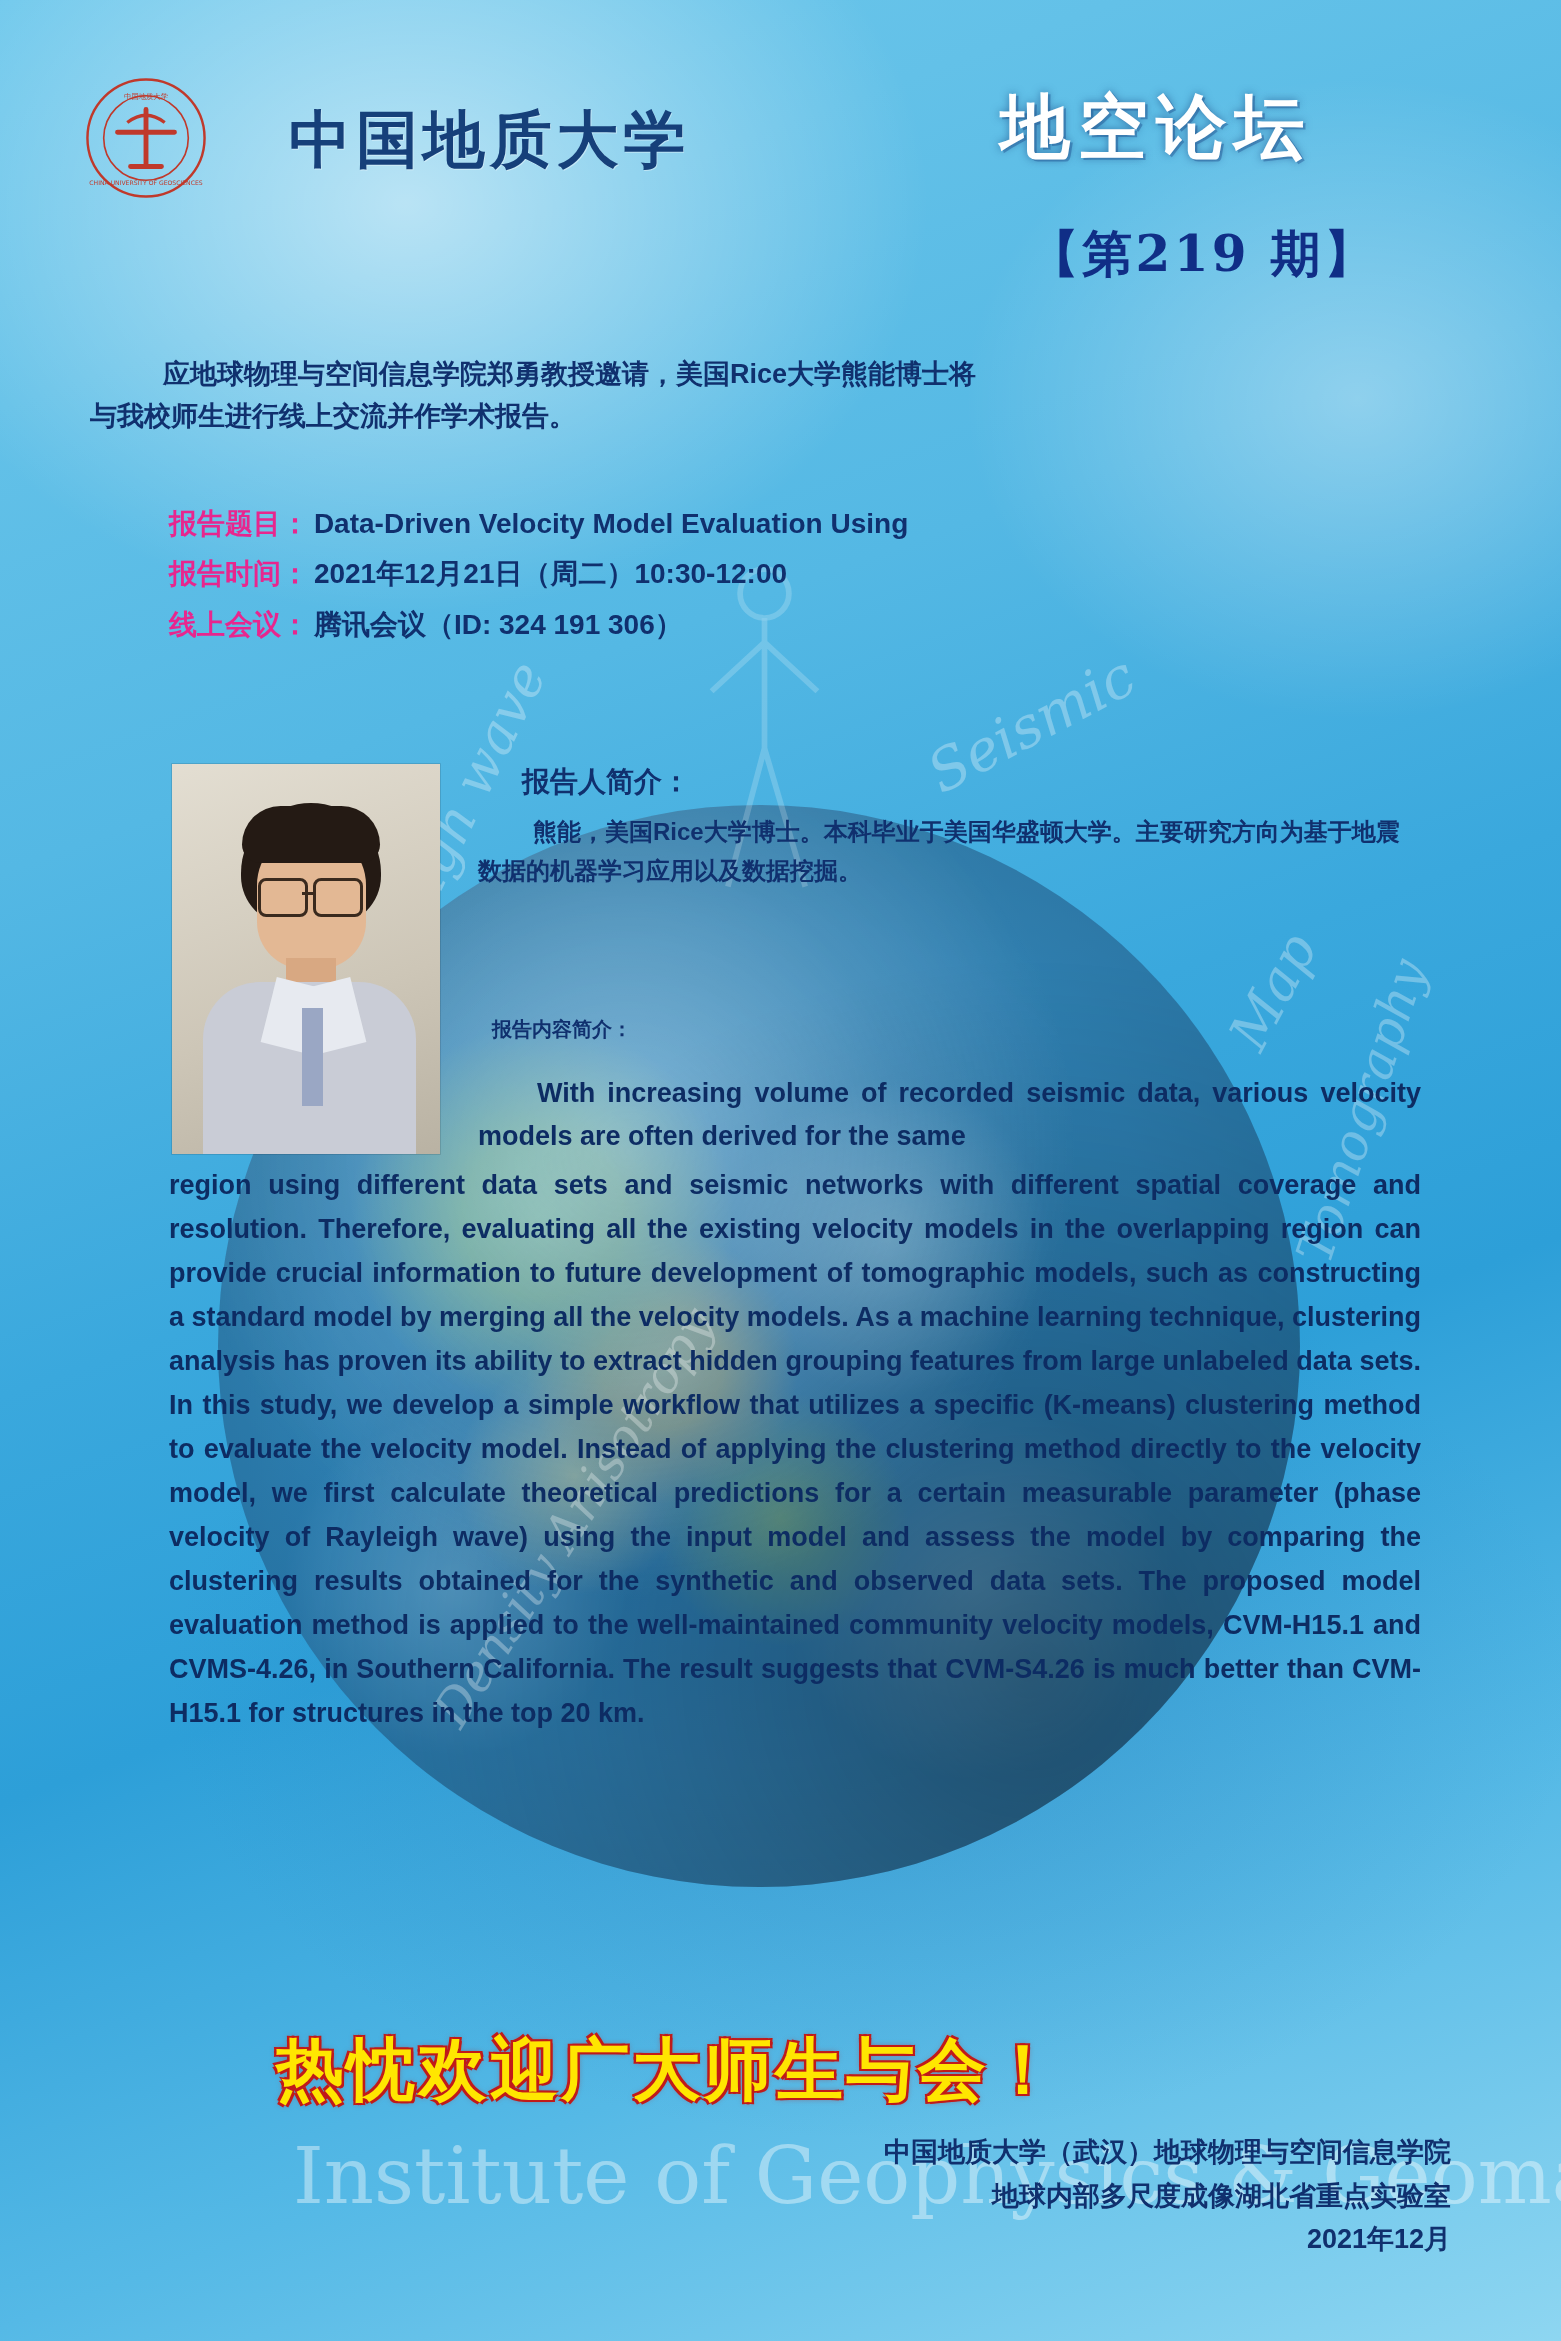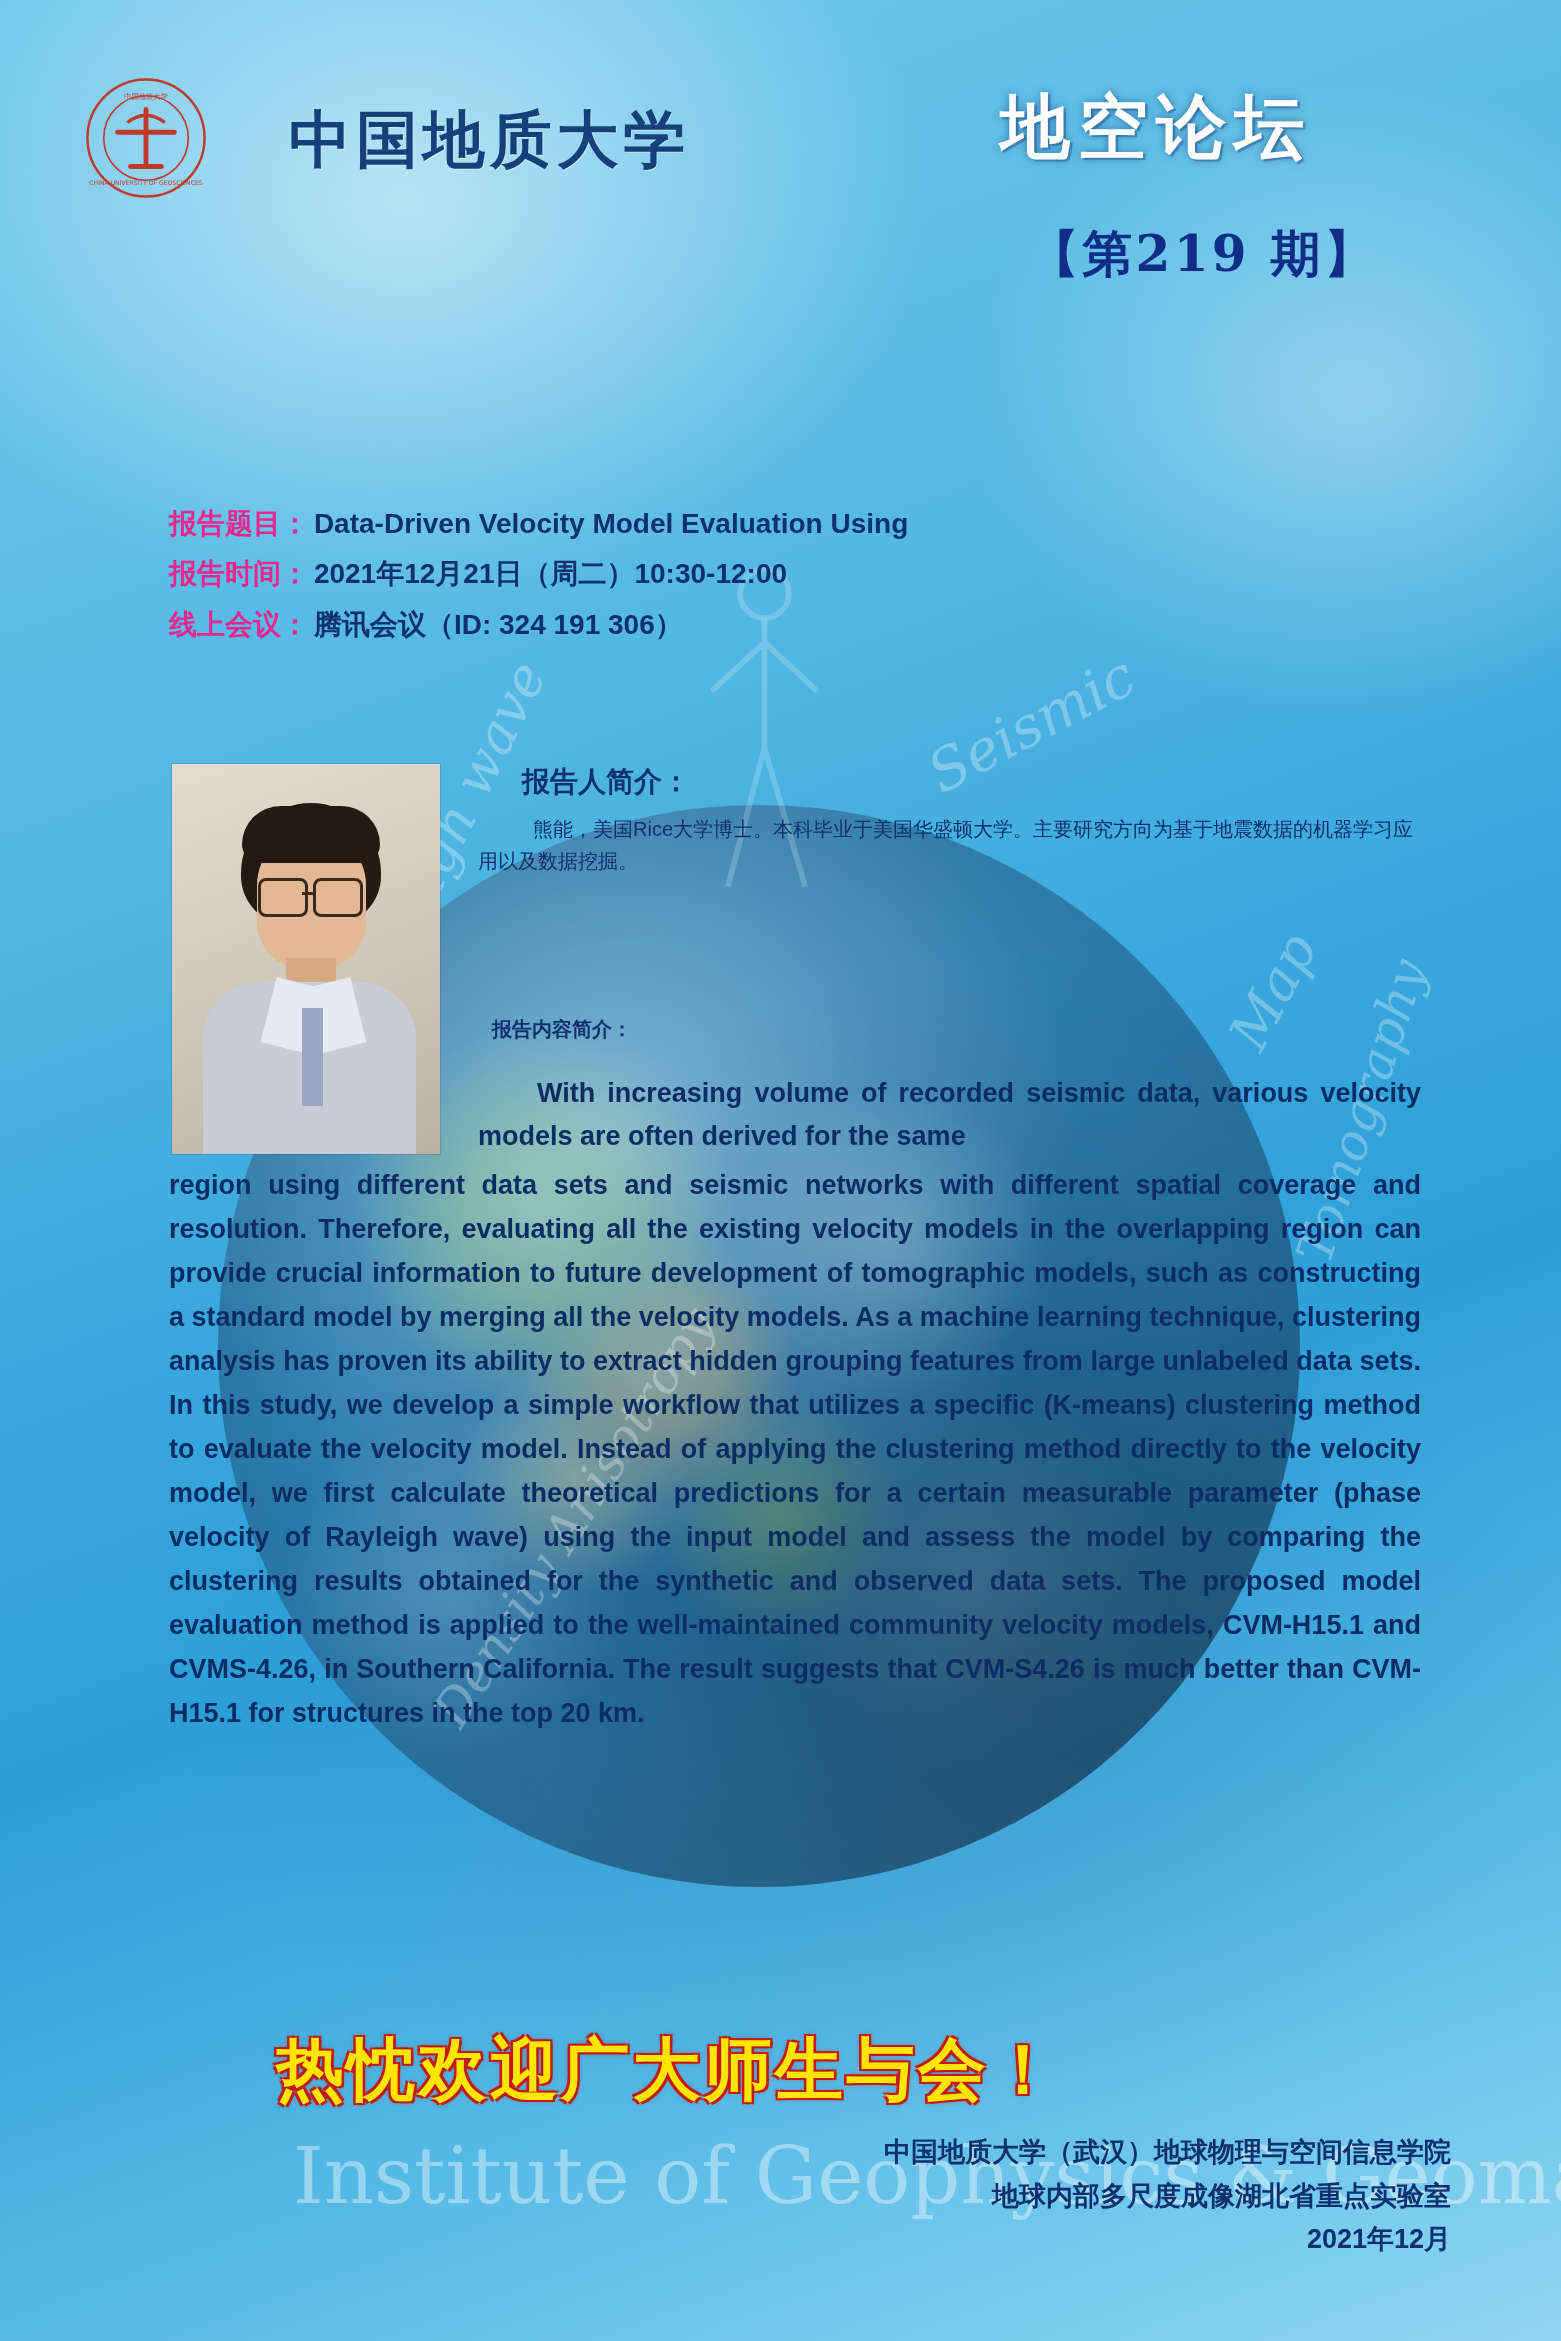--- a/index.html
+++ b/index.html
@@ -196,22 +196,22 @@
     position: absolute;
     left: 478px; top: 763px;
     font-size: 28px; font-weight: bold;
     color: #10306e;
     margin-left: 44px;
   }
   .bio-text {
     position: absolute;
     left: 478px; top: 813px;
     width: 943px;
-    font-size: 20px;
-    font-weight: normal;
+    font-size: 24px;
+    font-weight: bold;
     color: #10306e;
     line-height: 1.62;
     text-indent: 55px;
   }
   .abs-label {
     position: absolute;
     left: 492px; top: 1016px;
     font-size: 20px; font-weight: bold;
     color: #10306e;
   }
@@ -294,20 +294,24 @@
     <path d="M40 68 h70 M75 40 v70 M56 110 h38" stroke="#c0392b" stroke-width="6" fill="none" stroke-linecap="round"></path>
     <path d="M52 56 q23 -18 46 0" stroke="#c0392b" stroke-width="4" fill="none"></path>
     <text x="75" y="27" font-size="9" fill="#c0392b" text-anchor="middle" font-family="DejaVu Sans, sans-serif">中国地质大学</text>
     <text x="75" y="133" font-size="7.5" fill="#c0392b" text-anchor="middle" font-family="DejaVu Sans, sans-serif">CHINA UNIVERSITY OF GEOSCIENCES</text>
   </svg>
 
   <div class="univ-name">中国地质大学</div>
   <div class="forum-title">地空论坛</div>
   <div class="issue">【第219 期】</div>
 
+  <div class="intro">
+    <span>应地球物理与空间信息学院郑勇教授邀请，美国Rice大学熊能博士将</span><br>
+    <span class="l2">与我校师生进行线上交流并作学术报告。</span>
+  </div>
 
   <div class="info">
     <div class="info-row">
       <div class="info-label">报告题目：</div>
       <div class="info-value">
         <span>Data-Driven Velocity Model Evaluation Using</span>
       </div>
     </div>
     <div class="info-row">
       <div class="info-label">报告时间：</div>

